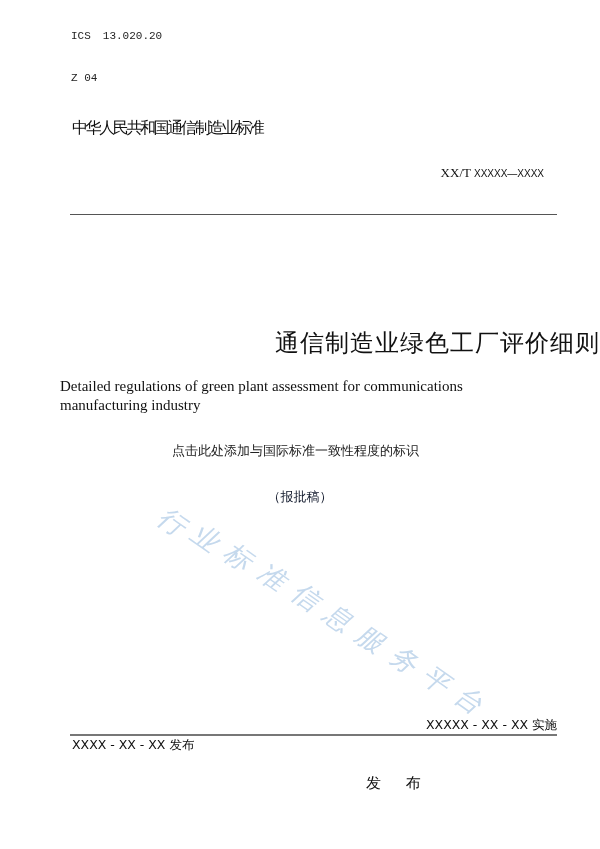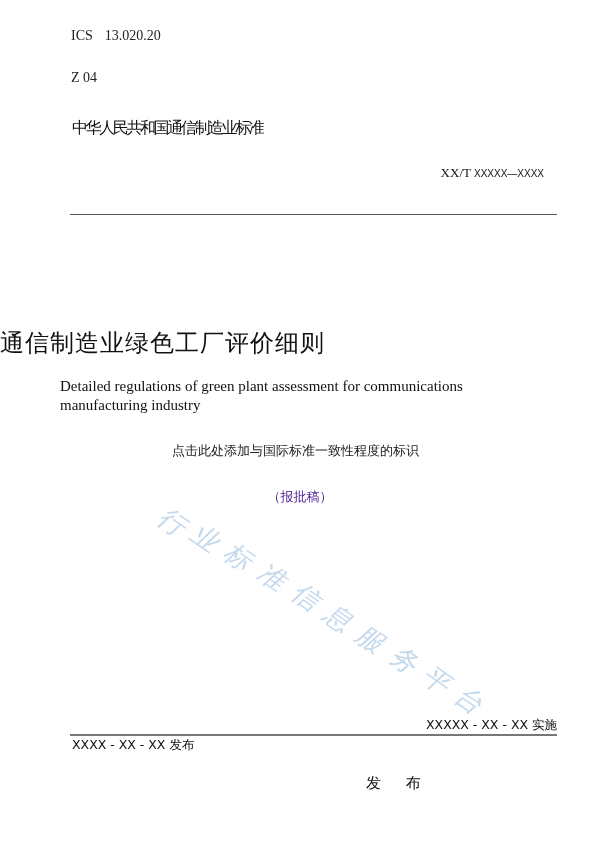--- a/index.html
+++ b/index.html
@@ -11,22 +11,22 @@
       width: 600px;
       height: 849px;
       position: relative;
       overflow: hidden;
       color: #1a1a1a;
       font-family: "DejaVu Sans", sans-serif;
     }
     .abs { position: absolute; }
     .meta {
       left: 71px;
-      font-family: Liberation Serif, serif;
-      font-size: 14px;
+      font-family: Liberation Mono, monospace;
+      font-size: 11px;
       line-height: 12px;
       color: #222;
     }
     #ics { top: 30px; }
     #ccs { top: 46px; margin-top: 26px; }
     #ics .gap { display: inline-block; width: 12px; }
     .issuer {
       left: 72px;
       top: 118px;
       font-size: 16px;
@@ -48,21 +48,21 @@
       left: 70px;
       width: 487px;
       height: 1px;
       background: #555;
     }
     #rule-top { top: 214px; }
     #rule-bottom { top: 734px; height: 1.5px; background: #777; }
     .title-cn {
       left: 0;
       width: 600px;
-      text-align: left;
+      text-align: right;
       top: 327px;
       font-size: 24px;
       letter-spacing: 1px;
       color: #111;
     }
     .title-en {
       left: 60px;
       width: 480px;
       text-align: left;
       top: 377px;
@@ -80,21 +80,21 @@
       font-size: 13px;
       color: #222;
     }
     .draft-stage {
       left: 0;
       width: 600px;
       text-align: center;
       top: 488px;
       font-family: "DejaVu Serif", serif;
       font-size: 13px;
-      color: #4c1d95;
+      color: #0f172a;
     }
     .watermark {
       left: 160px;
       top: 505px;
       width: 360px;
       height: 210px;
       pointer-events: none;
     }
     .watermark span {
       position: absolute;

